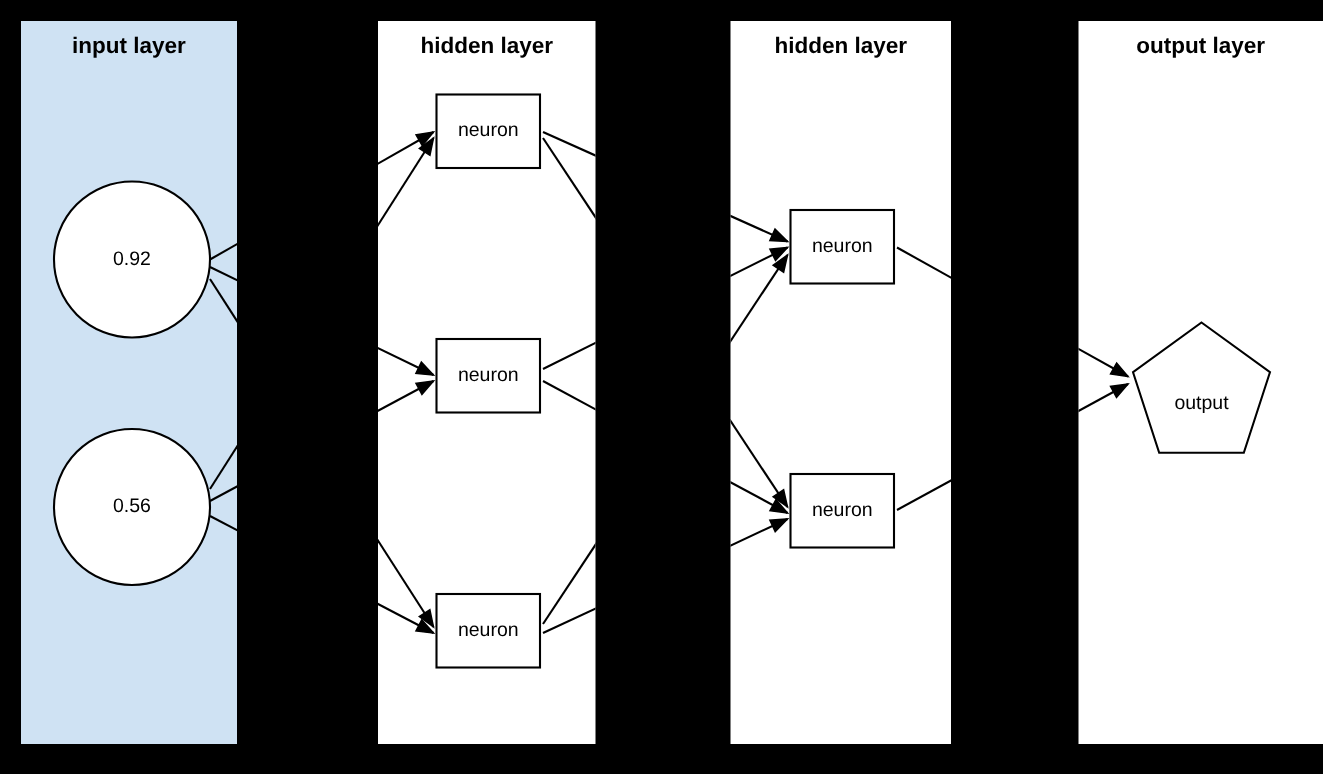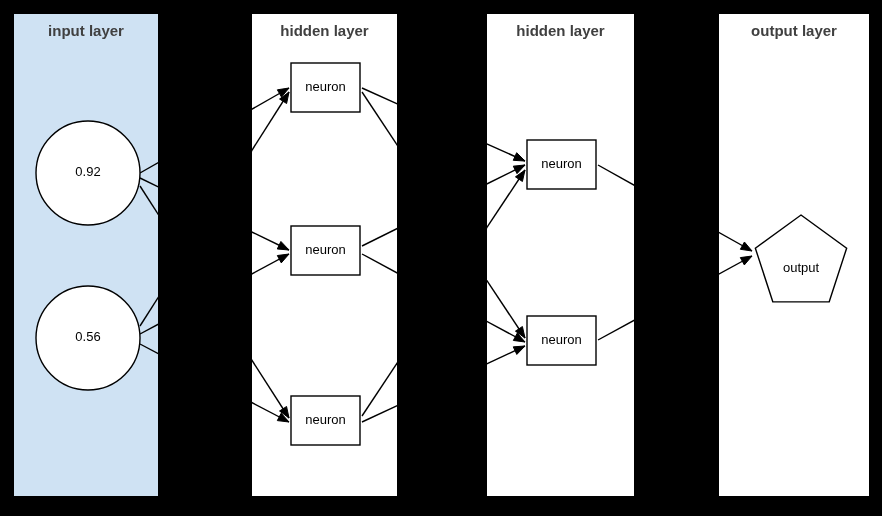--- a/index.html
+++ b/index.html
@@ -23,21 +23,21 @@
     overflow: hidden;
     box-sizing: border-box;
   }
   .panel-title {
     position: absolute;
     left: 0;
     right: 0;
     text-align: center;
     font-weight: bold;
     font-size: 15px;
-    color: #404040;
+    color: #000000;
     line-height: 18px;
     user-select: none;
   }
   .edge-svg {
     position: absolute;
     left: 0;
     top: 0;
     pointer-events: none;
   }
   .node-svg {
@@ -283,21 +283,21 @@
         <g>
           <rect x="527" y="140" width="69" height="49" class="shape"></rect>
           <text x="561.5" y="164.5" class="node-label">neuron</text>
         </g>
         <g>
           <rect x="527" y="316" width="69" height="49" class="shape"></rect>
           <text x="561.5" y="340.5" class="node-label">neuron</text>
         </g>
       </svg>
     </div>
-    <div class="layer-panel" style="left: 719px; top: 14px; width: 150px; height: 482px; background: rgb(255, 255, 255);">
+    <div class="layer-panel" style="left: 719px; top: 14px; width: 163px; height: 482px; background: rgb(255, 255, 255);">
       <svg width="882" height="516" class="edge-svg" style="left: -719px; top: -14px;">
         <g>
           <line x1="140" y1="173" x2="289" y2="88" class="edge-line"></line>
           <polygon points="289.00,88.00 281.52,97.08 277.37,89.82" class="arrow-head"></polygon>
         </g>
         <g>
           <line x1="140" y1="178" x2="289" y2="250" class="edge-line"></line>
           <polygon points="289.00,250.00 277.28,248.98 280.91,241.45" class="arrow-head"></polygon>
         </g>
         <g>

